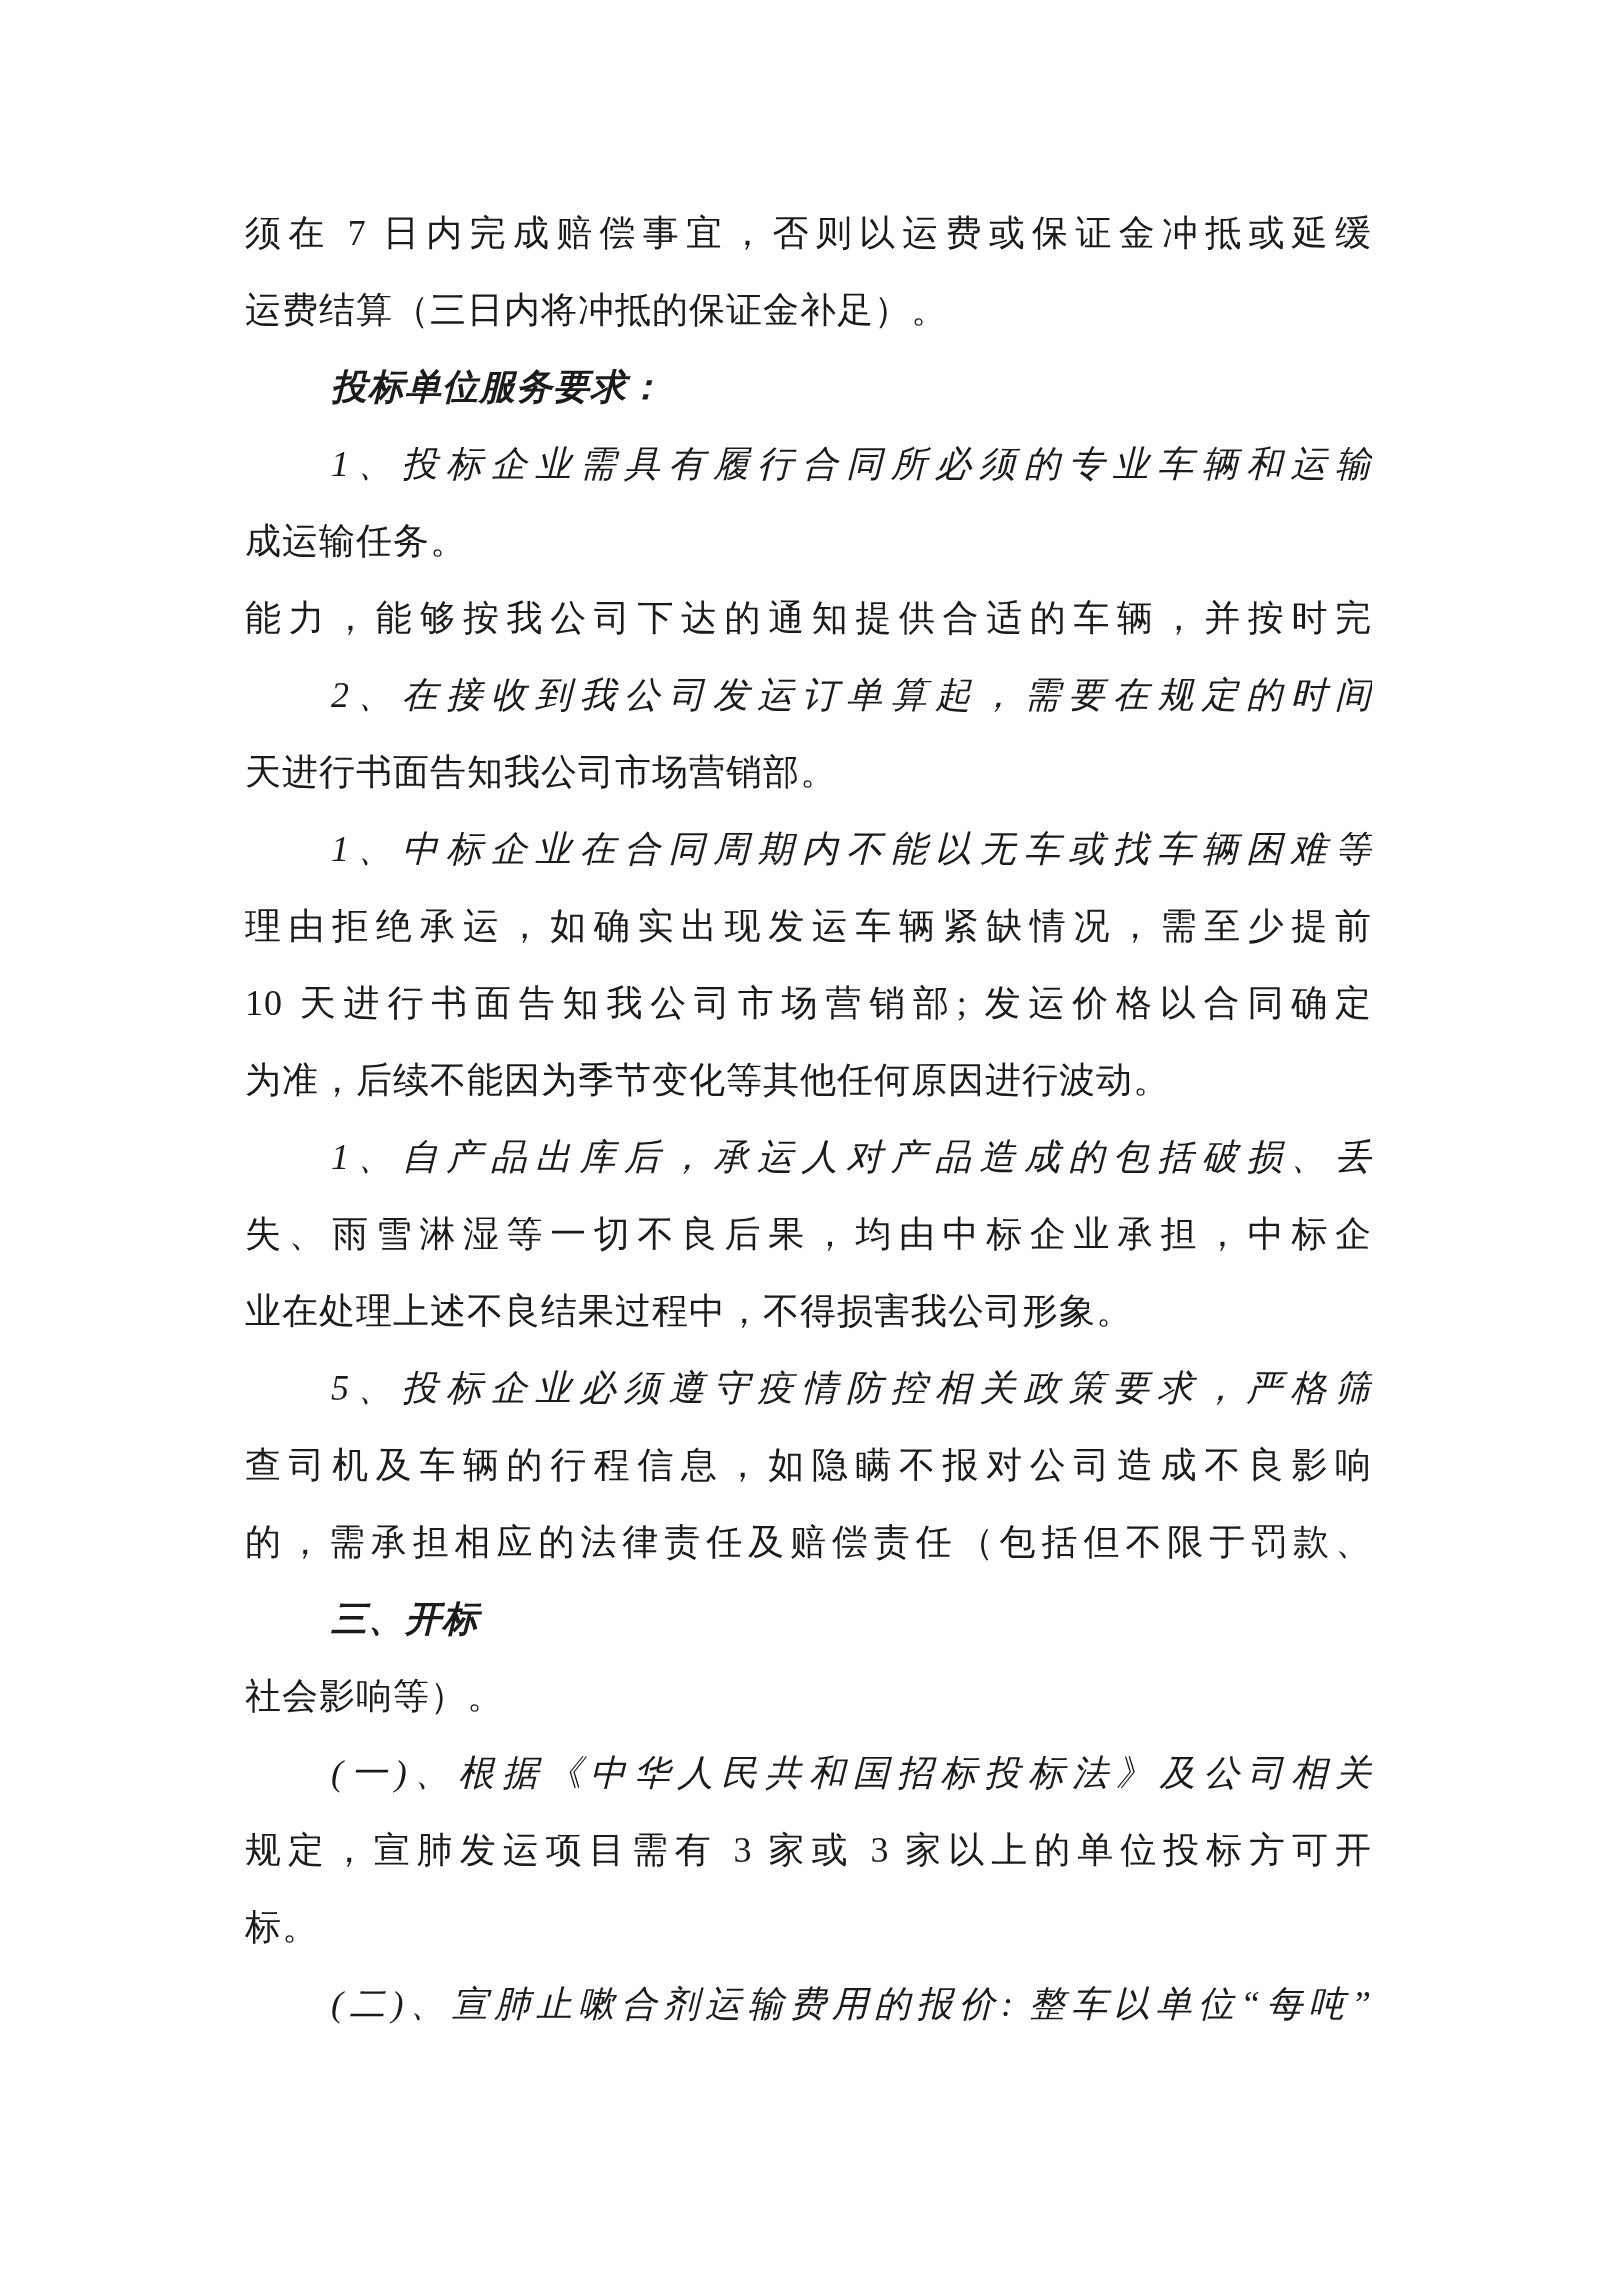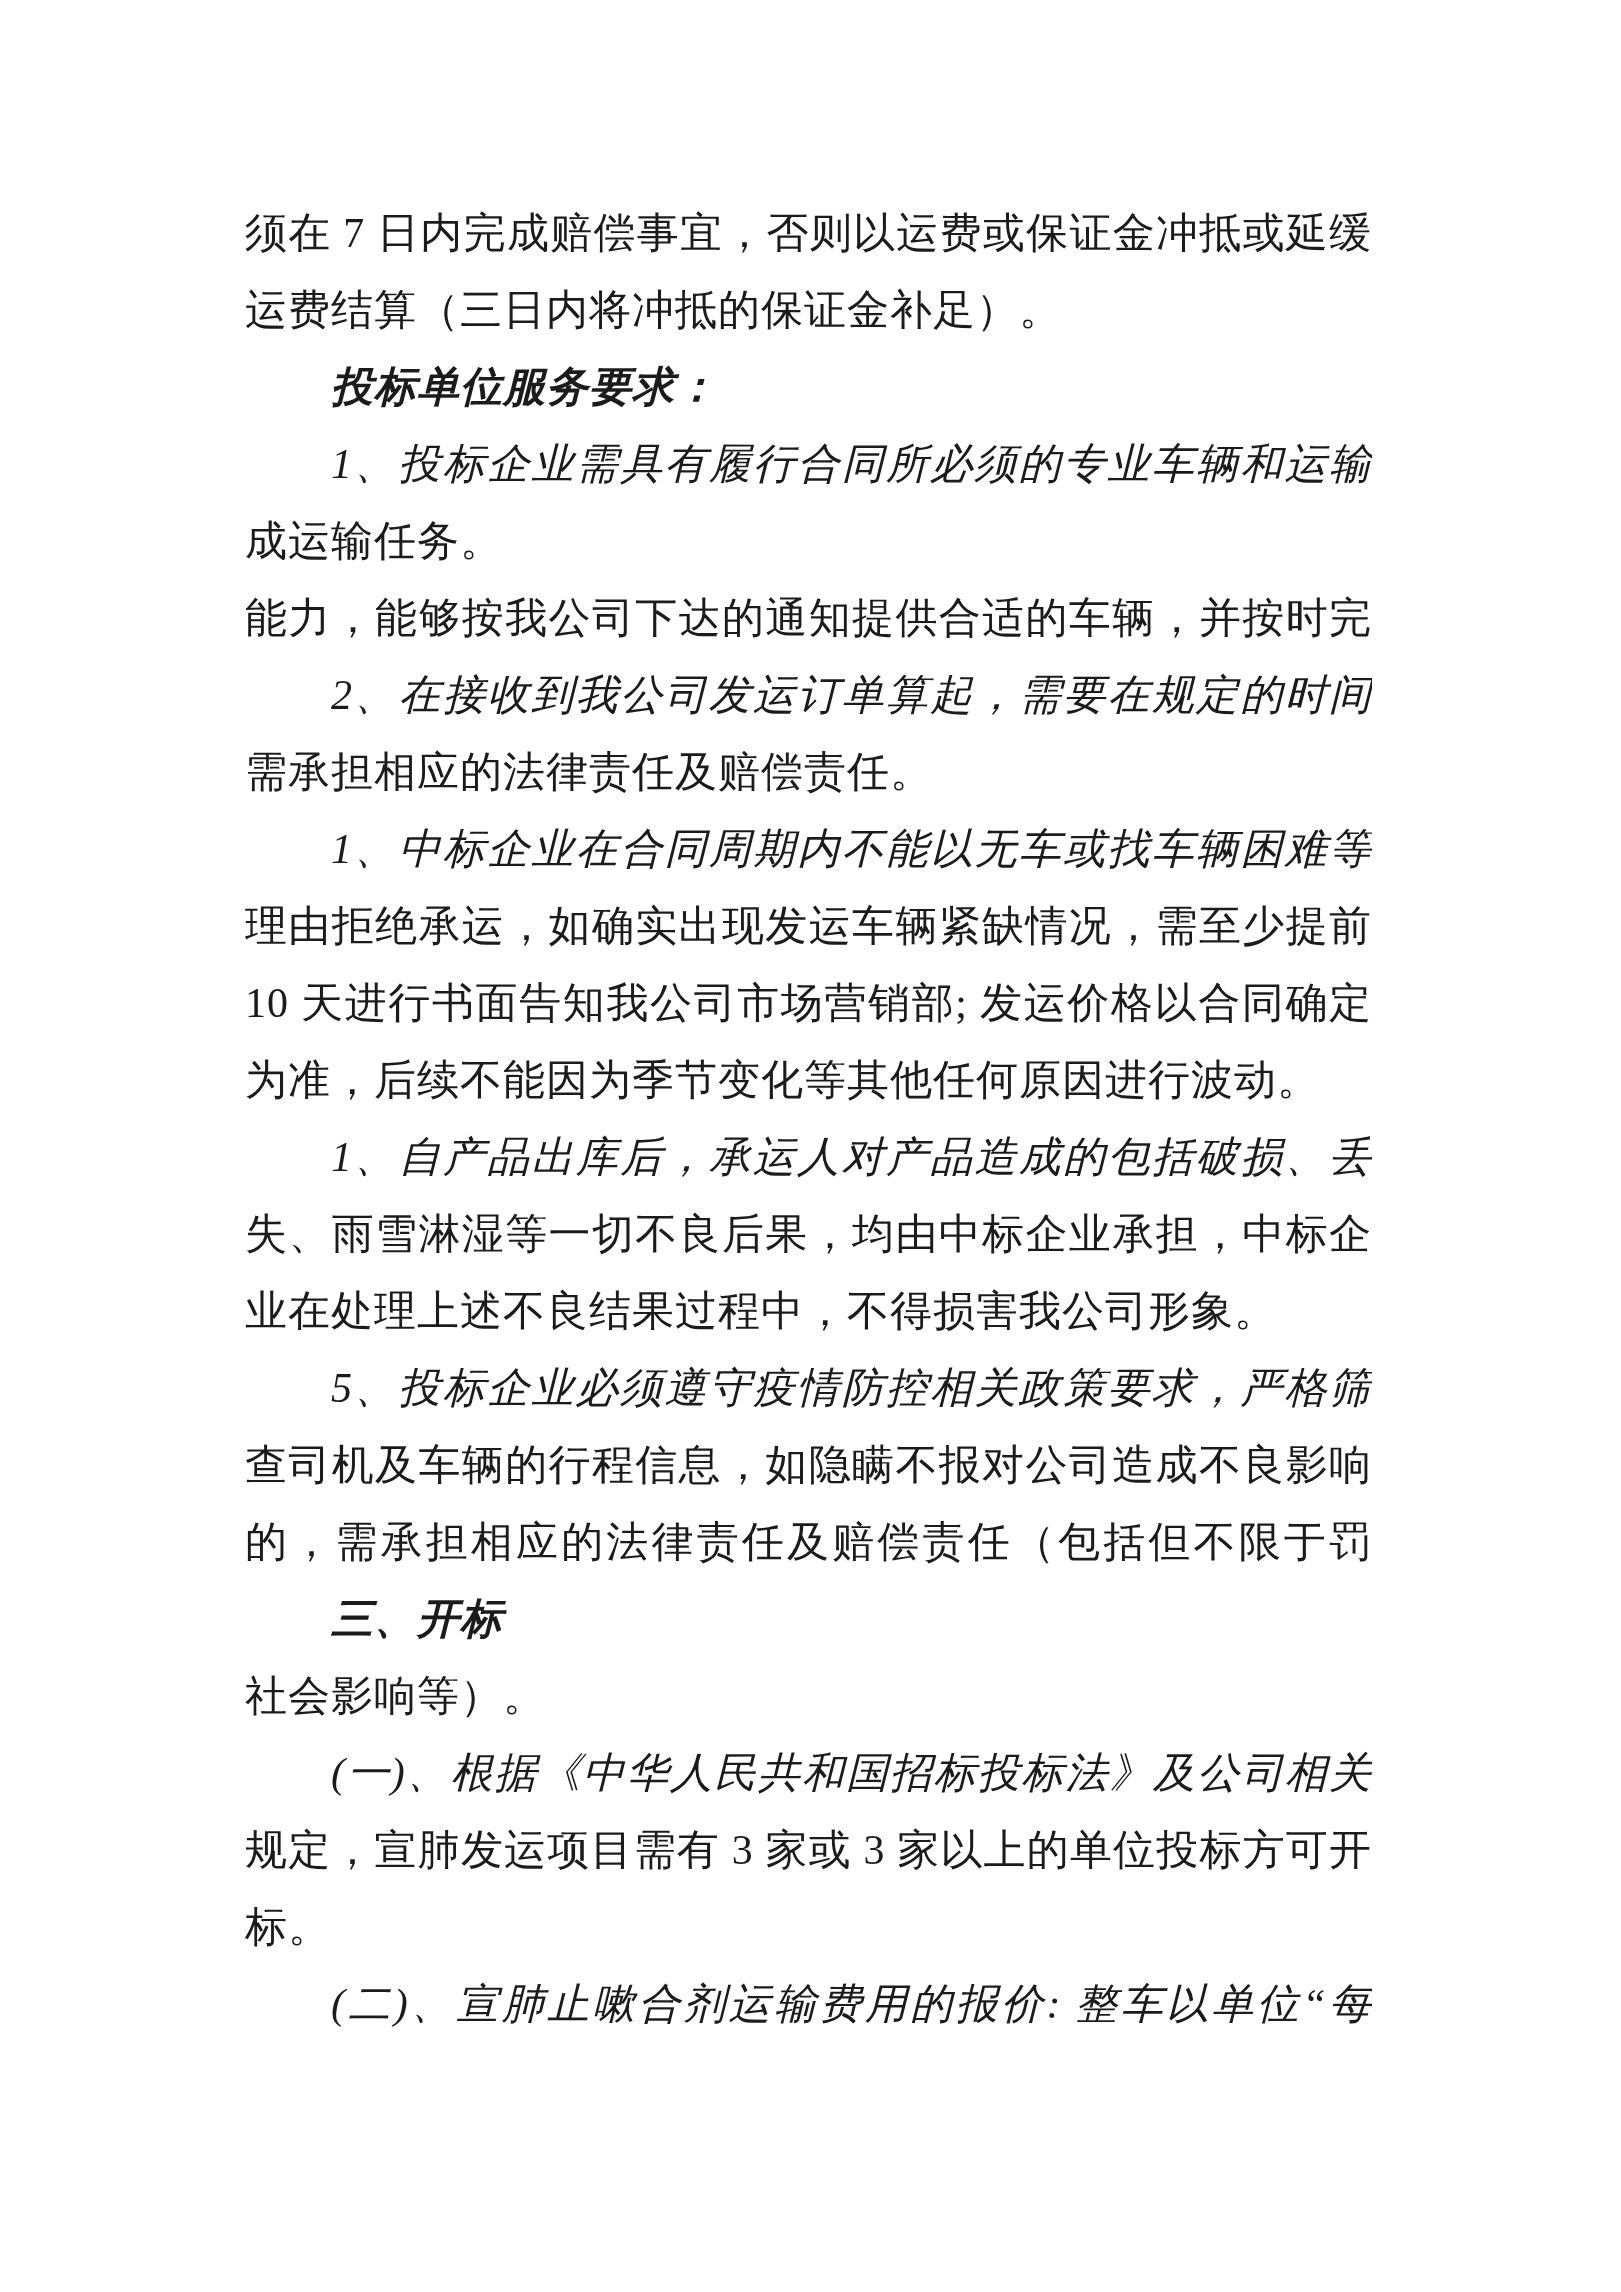--- a/index.html
+++ b/index.html
@@ -23,21 +23,21 @@
     background: #ffffff;
   }
   .text-block {
     position: absolute;
     left: 245px;
     top: 195px;
     width: 1127px;
     color: #1b1b1b;
   }
   .ln {
-    font-size: 42px;
+    font-size: 36px;
     line-height: 77px;
     height: 77px;
     letter-spacing: 1px;
     overflow: hidden;
     text-align: left;
     white-space: normal;
   }
   .ln.j {
     text-align: justify;
     text-align-last: justify;
@@ -56,21 +56,21 @@
 
 <div class="page">
   <div class="text-block" id="text-block">
       <div class="ln j">须在 7 日内完成赔偿事宜，否则以运费或保证金冲抵或延缓</div>
       <div class="ln">运费结算（三日内将冲抵的保证金补足）。</div>
       <div class="ln ind b">投标单位服务要求：</div>
       <div class="ln j ind">1、投标企业需具有履行合同所必须的专业车辆和运输</div>
       <div class="ln">成运输任务。</div>
       <div class="ln j">能力，能够按我公司下达的通知提供合适的车辆，并按时完</div>
       <div class="ln j ind">2、在接收到我公司发运订单算起，需要在规定的时间</div>
-      <div class="ln">需承担相应的法律责任及赔偿责任。</div>
+      <div class="ln">天进行书面告知我公司市场营销部。</div>
       <div class="ln j ind">1、中标企业在合同周期内不能以无车或找车辆困难等</div>
       <div class="ln j">理由拒绝承运，如确实出现发运车辆紧缺情况，需至少提前</div>
       <div class="ln j">10 天进行书面告知我公司市场营销部; 发运价格以合同确定</div>
       <div class="ln">为准，后续不能因为季节变化等其他任何原因进行波动。</div>
       <div class="ln j ind">1、自产品出库后，承运人对产品造成的包括破损、丢</div>
       <div class="ln j">失、雨雪淋湿等一切不良后果，均由中标企业承担，中标企</div>
       <div class="ln">业在处理上述不良结果过程中，不得损害我公司形象。</div>
       <div class="ln j ind">5、投标企业必须遵守疫情防控相关政策要求，严格筛</div>
       <div class="ln j">查司机及车辆的行程信息，如隐瞒不报对公司造成不良影响</div>
       <div class="ln j">的，需承担相应的法律责任及赔偿责任（包括但不限于罚款、</div>

